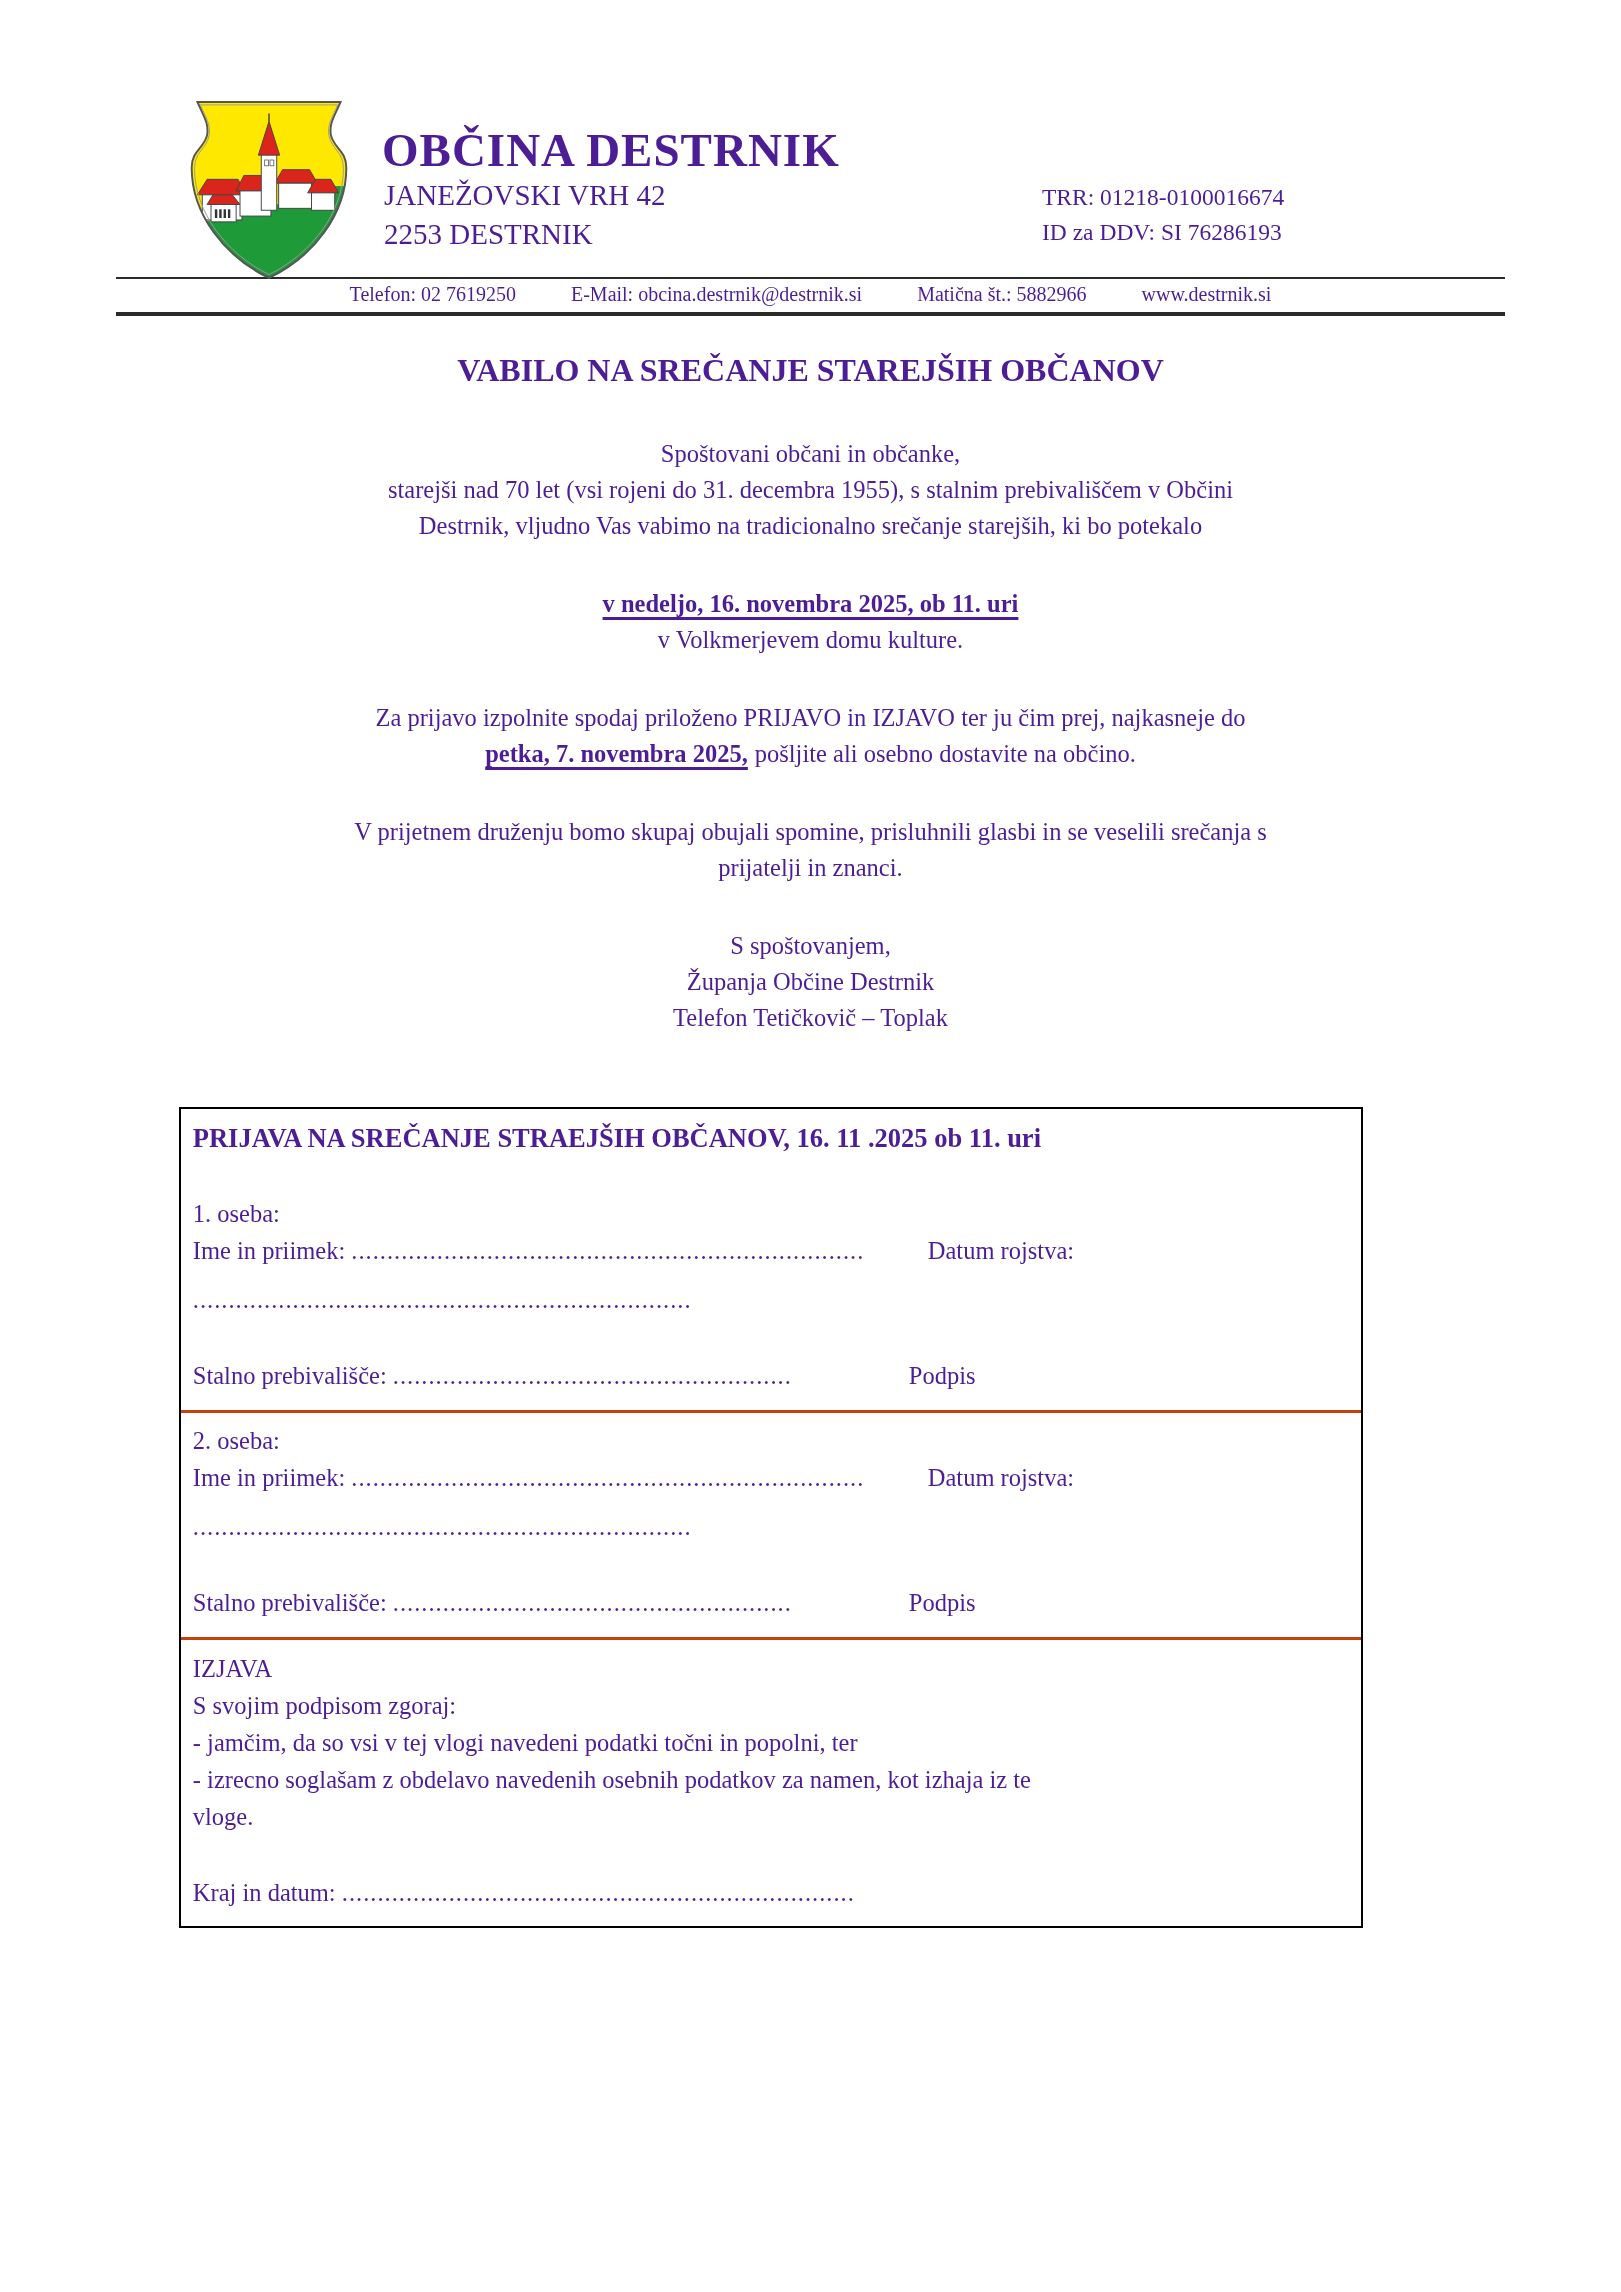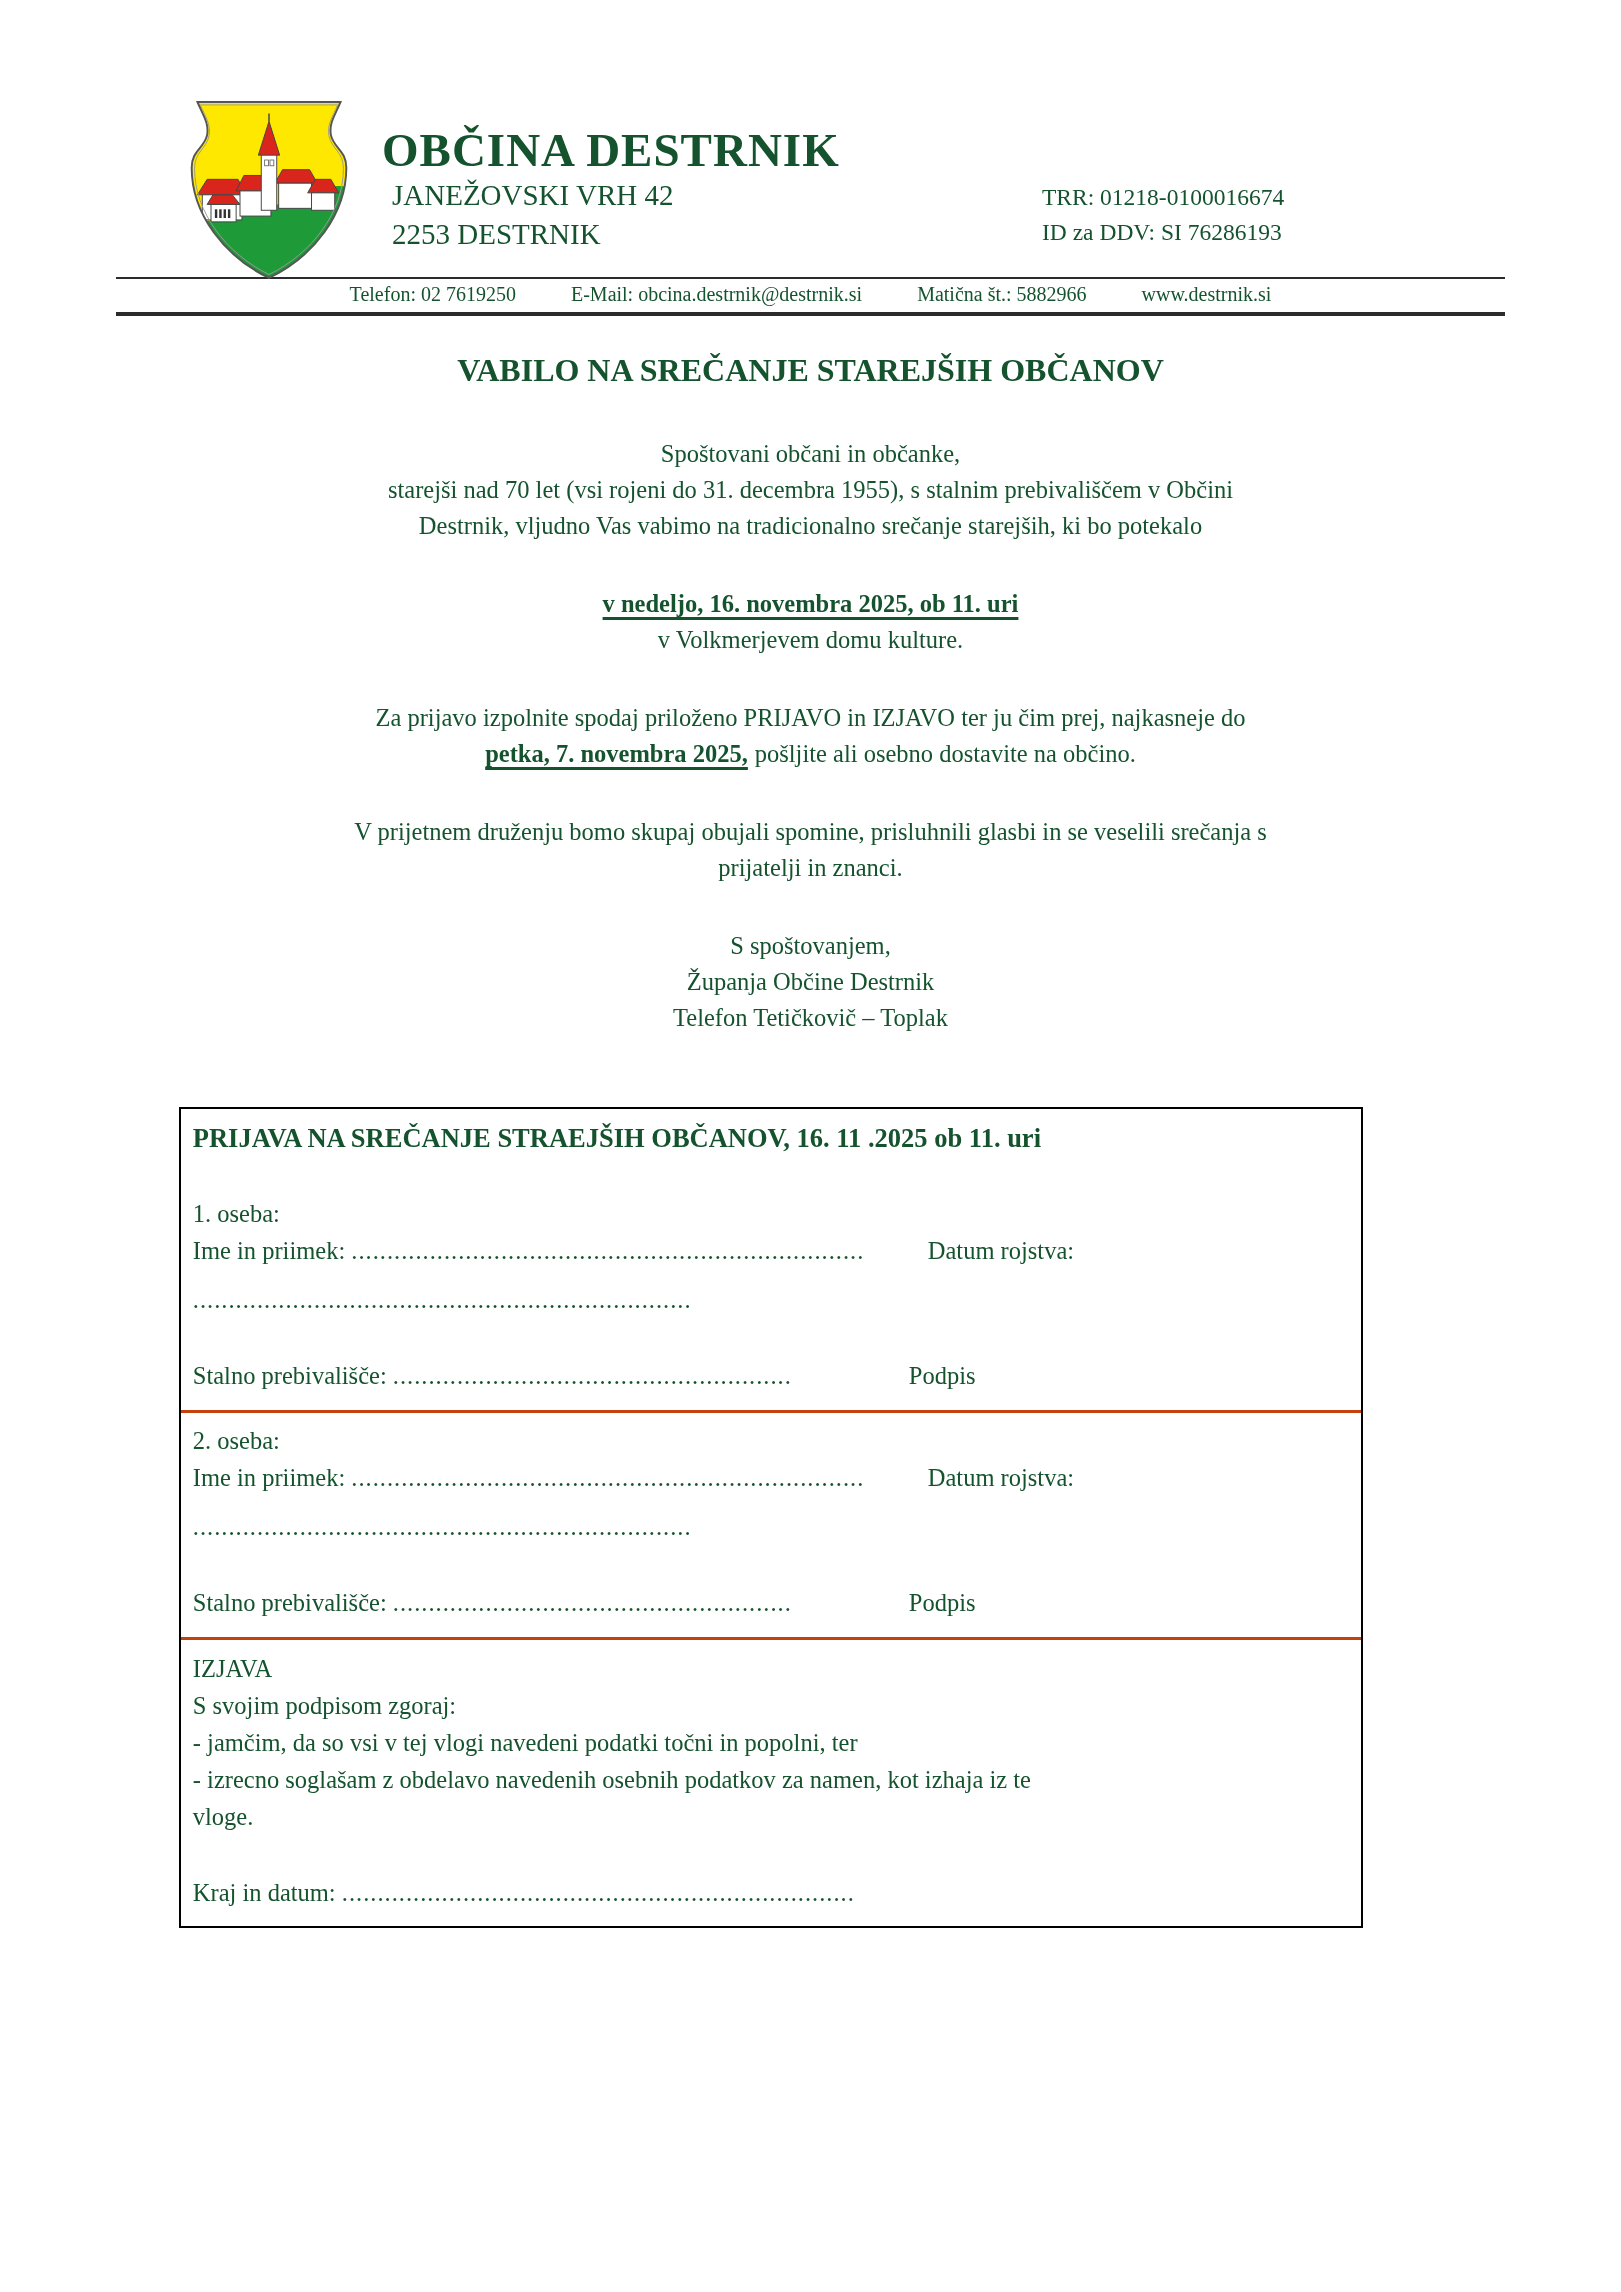--- a/index.html
+++ b/index.html
@@ -1,33 +1,33 @@
 <!DOCTYPE html>
 <html><head>
 <meta charset="utf-8">
 <style>
   html,body { margin:0; padding:0; background:#ffffff; }
   .page {
     position:relative;
     width:1621px; height:2293px;
     background:#ffffff;
     font-family:"Liberation Serif","DejaVu Serif",serif;
-    color:#14532d;
+    color:#4c1d95;
     overflow:hidden;
   }
 
   
   .letterhead { position:relative; height:277px; }
   .crest { position:absolute; left:182px; top:94px; width:174px; height:190px; }
   .org-name {
     position:absolute; left:382px; top:90px;
     font-size:47px; font-weight:bold; letter-spacing:1px; line-height:59px;
     white-space:nowrap;
   }
-  .org-address { position:absolute; left:392px; top:176px; font-size:29px; line-height:39px; }
+  .org-address { position:absolute; left:384px; top:176px; font-size:29px; line-height:39px; }
   .org-fiscal  { position:absolute; left:1042px; top:180px; font-size:23.5px; line-height:35px; }
   .org-fiscal b { font-weight:normal; }
 
   .rule-thin  { height:2px; background:#2b2b2b; margin:0 116px; }
   .rule-thick { height:3.9px; background:#2b2b2b; margin:0 116px; }
   .contact-line {
     display:flex; justify-content:center; column-gap:55px;
     font-size:20px; line-height:21.6px; padding:4.9px 0 6.9px;
     white-space:nowrap;
   }

